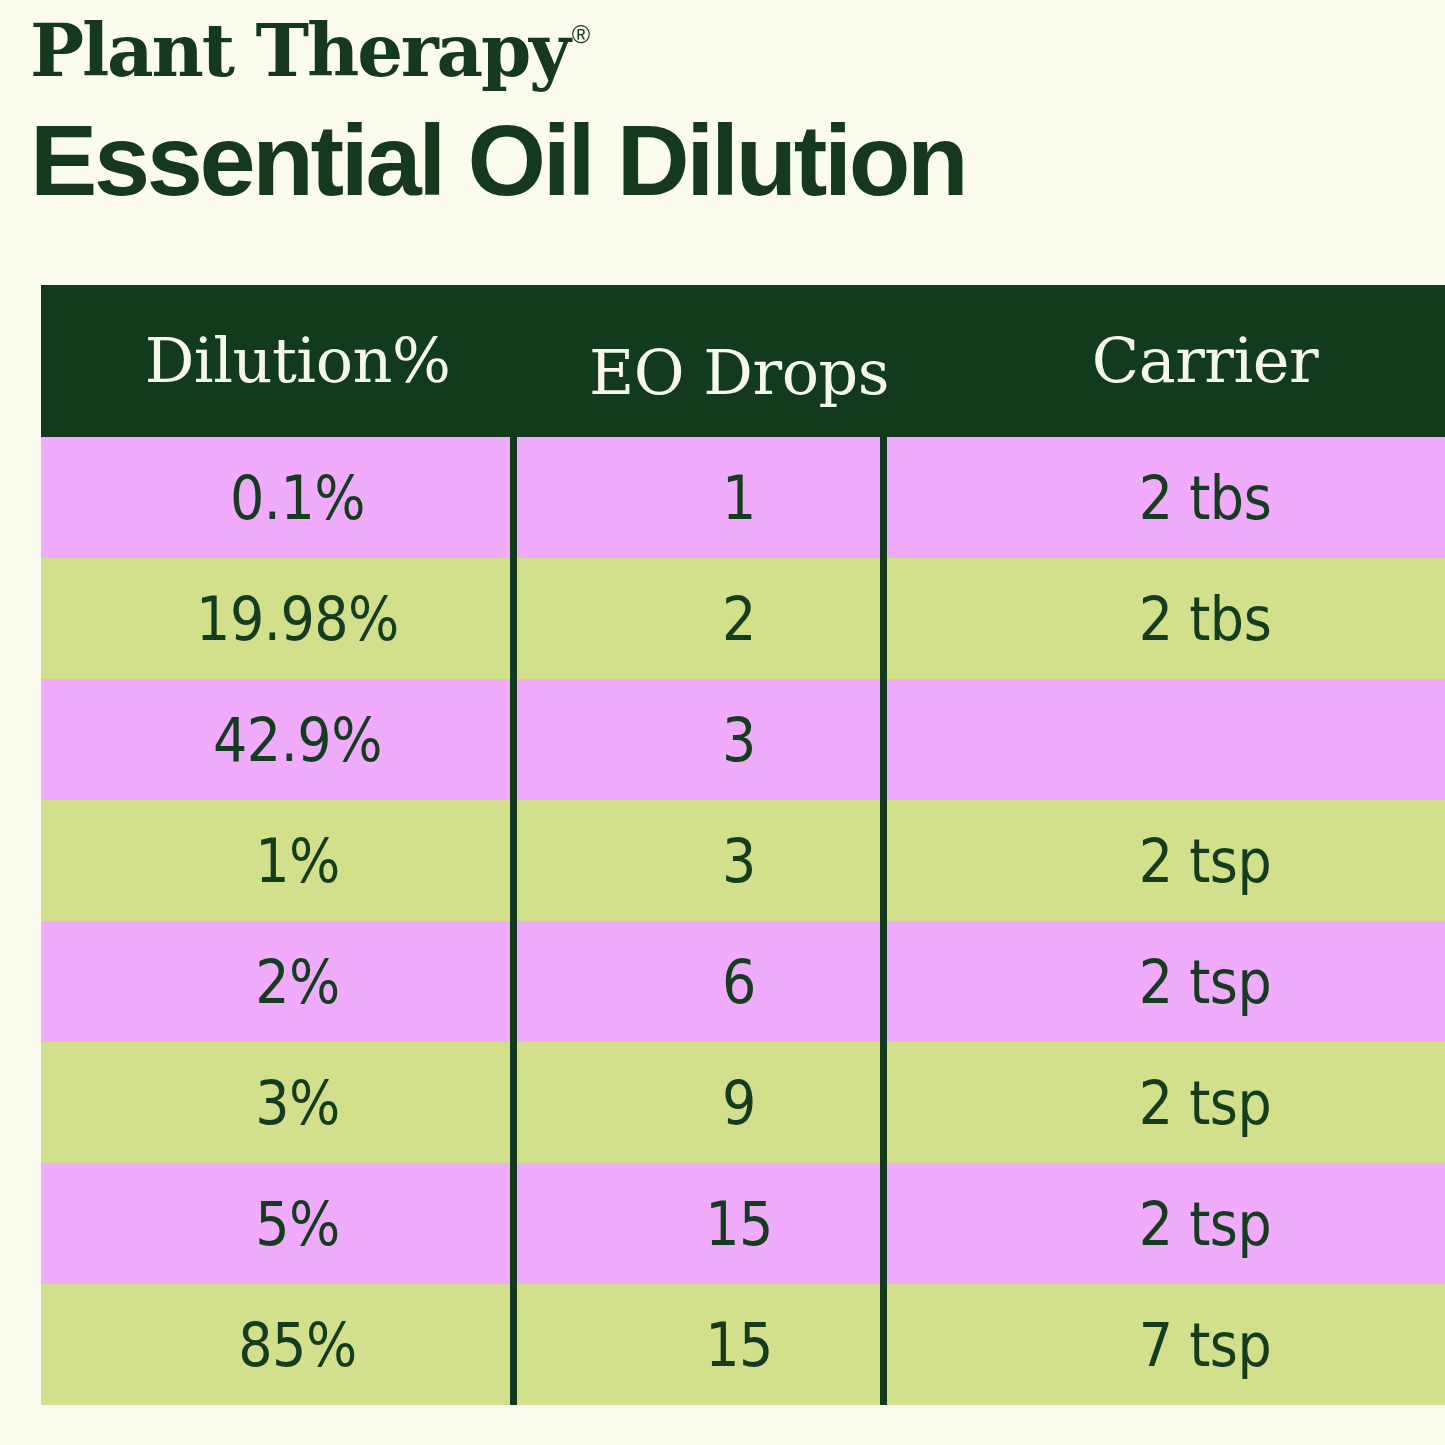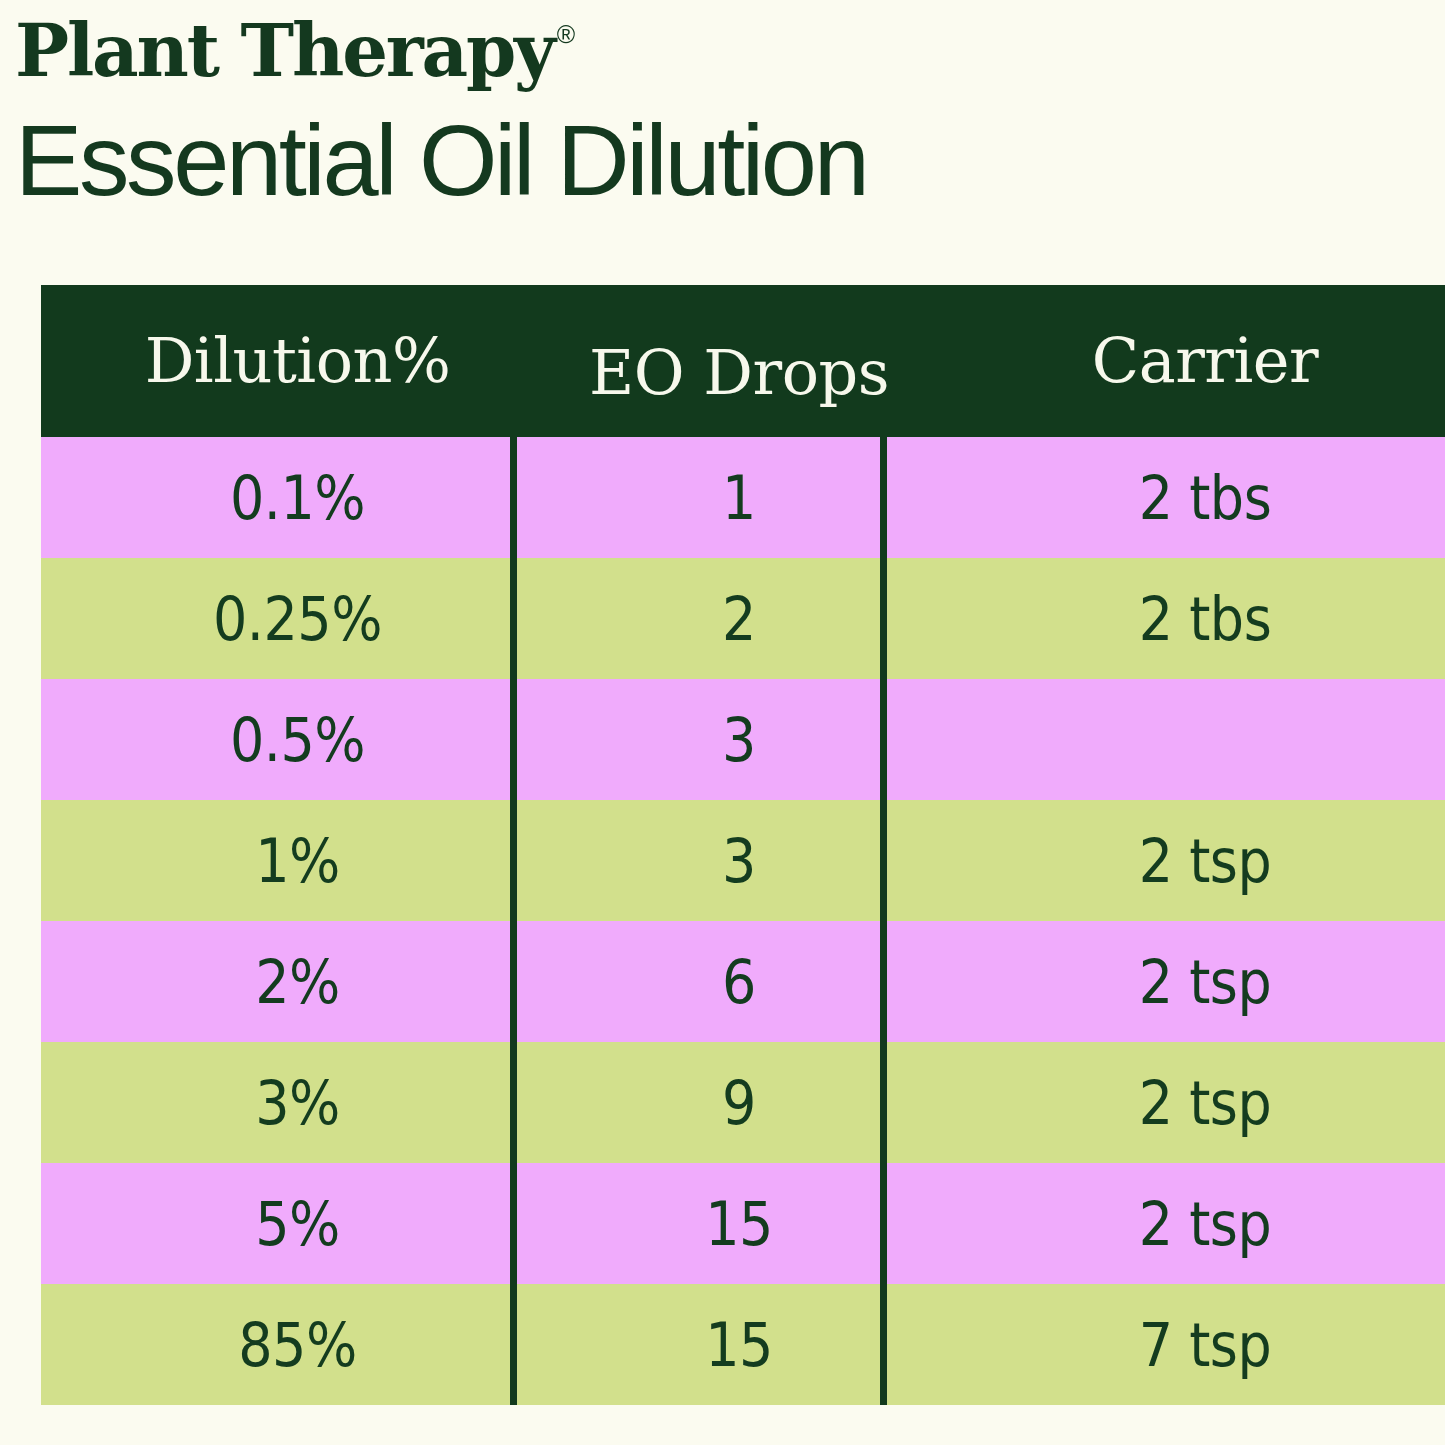--- a/index.html
+++ b/index.html
@@ -17,21 +17,21 @@
     position: relative;
     width: 1445px;
     height: 1445px;
     background: #fbfbf0;
     overflow: hidden;
   }
 
   
   .brand-block {
     position: absolute;
-    left: 15px;
+    left: 30px;
     top: 14px;
     width: 1380px;
   }
   .brand-line {
     display: flex;
     align-items: flex-start;
     line-height: 1;
   }
   .brand-name {
     font-family: "DejaVu Serif", "Liberation Serif", serif;
@@ -45,21 +45,21 @@
   .brand-reg {
     font-family: "Liberation Sans", sans-serif;
     font-size: 25px;
     color: #14391f;
     margin-left: 3px;
     margin-top: 8px;
     line-height: 1;
   }
   .doc-title {
     font-family: "Liberation Sans", sans-serif;
-    font-weight: 400;
+    font-weight: 700;
     font-size: 101px;
     letter-spacing: -3.4px;
     color: #14391f;
     line-height: 1.06;
     margin-top: 20px;
     white-space: nowrap;
   }
 
   
   .table {
@@ -143,27 +143,27 @@
       <div class="th c3">Carrier</div>
     </div>
 
     <div class="trow odd">
       <div class="td c1">0.1%</div>
       <div class="td c2">1</div>
       <div class="td c3">2 tbs</div>
     </div>
 
     <div class="trow even">
-      <div class="td c1">0.25%</div>
+      <div class="td c1">19.98%</div>
       <div class="td c2">2</div>
       <div class="td c3">2 tbs</div>
     </div>
 
     <div class="trow odd">
-      <div class="td c1">0.5%</div>
+      <div class="td c1">42.9%</div>
       <div class="td c2">3</div>
     </div>
 
     <div class="trow even">
       <div class="td c1">1%</div>
       <div class="td c2">3</div>
       <div class="td c3">2 tsp</div>
     </div>
 
     <div class="trow odd">

